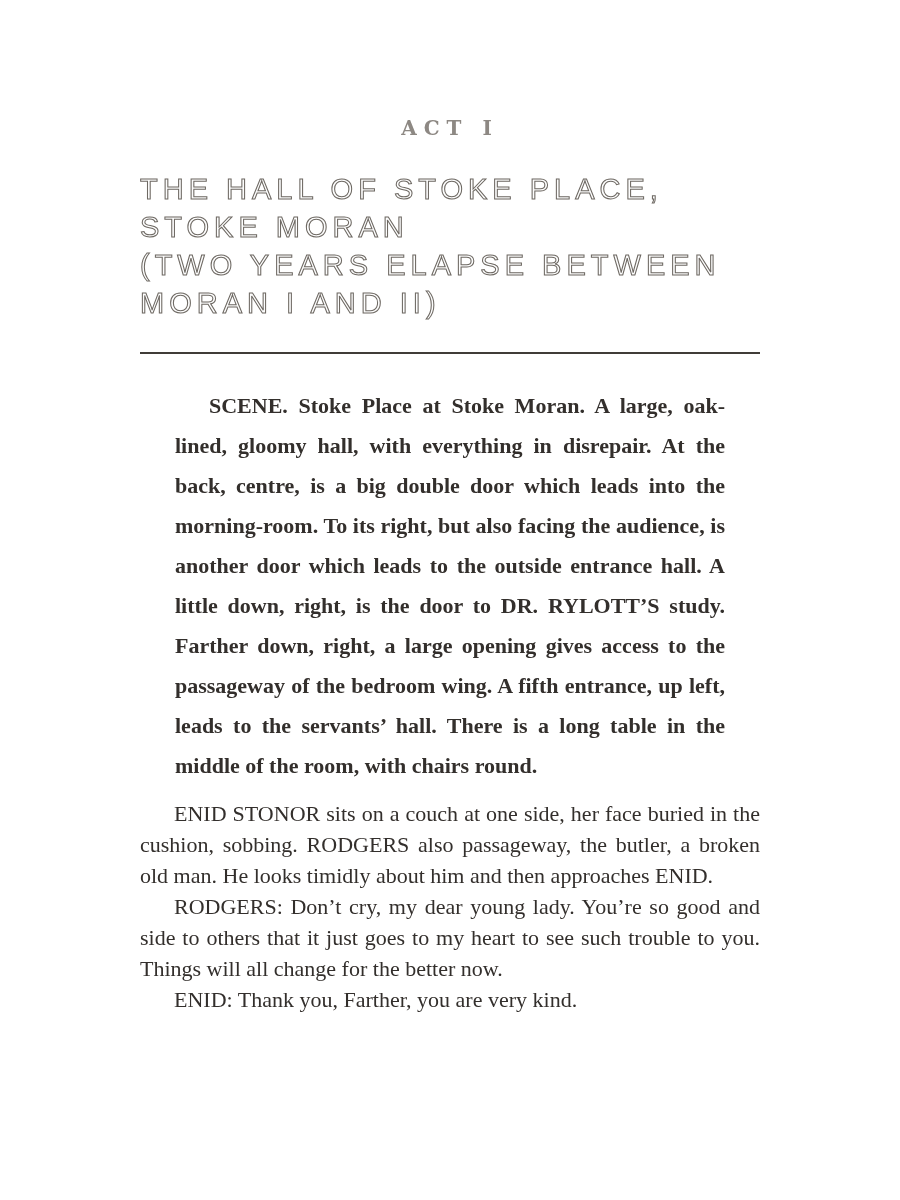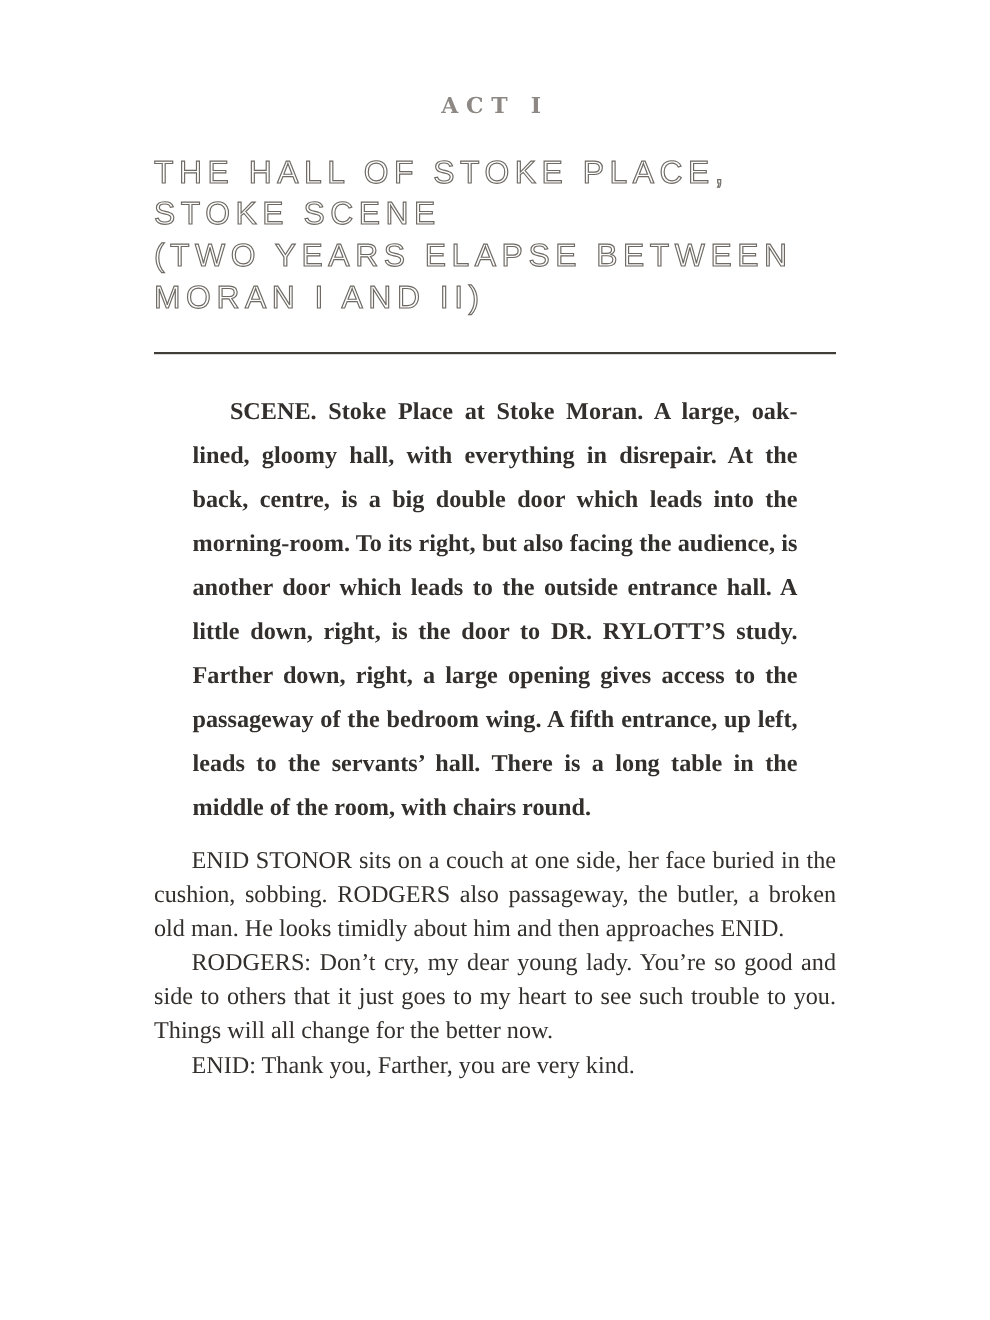--- a/index.html
+++ b/index.html
@@ -11,21 +11,21 @@
       width: 900px;
       height: 1200px;
       font-family: "Liberation Serif", serif;
       color: #2e2a27;
       overflow: hidden;
     }
     .page {
       box-sizing: border-box;
       width: 620px;
       margin: 0 auto;
-      padding-top: 84px;
+      padding-top: 116px;
     }
     .act-heading {
       text-align: center;
       font-size: 20px;
       letter-spacing: 7px;
       color: #8d8883;
       margin: 0 0 30px 0;
       font-family: "DejaVu Serif", serif;
     }
     .main-title {
@@ -73,21 +73,21 @@
   </style>
 </head>
 <body>
 
 <div class="page">
 
   <h2 class="act-heading">ACT I</h2>
 
   <h1 class="main-title">
     <div class="title-line">THE HALL OF STOKE PLACE,</div>
-    <div class="title-line">STOKE SCENE</div>
+    <div class="title-line">STOKE MORAN</div>
     <div class="title-line">(TWO YEARS ELAPSE BETWEEN</div>
     <div class="title-line">MORAN I AND II)</div>
   </h1>
 
   <hr class="divider">
 
   <p class="scene-block">SCENE. Stoke Place at Stoke Moran. A large, oak-lined, gloomy hall, with everything in disrepair. At the back, centre, is a big double door which leads into the morning-room. To its right, but also facing the audience, is another door which leads to the outside entrance hall. A little down, right, is the door to DR. RYLOTT’S study. Farther down, right, a large opening gives access to the passageway of the bedroom wing. A fifth entrance, up left, leads to the servants’ hall. There is a long table in the middle of the room, with chairs round.</p>
 
   <p class="body-paragraph">ENID STONOR sits on a couch at one side, her face buried in the cushion, sobbing. RODGERS also passageway, the butler, a broken old man. He looks timidly about him and then approaches ENID.</p>
 

